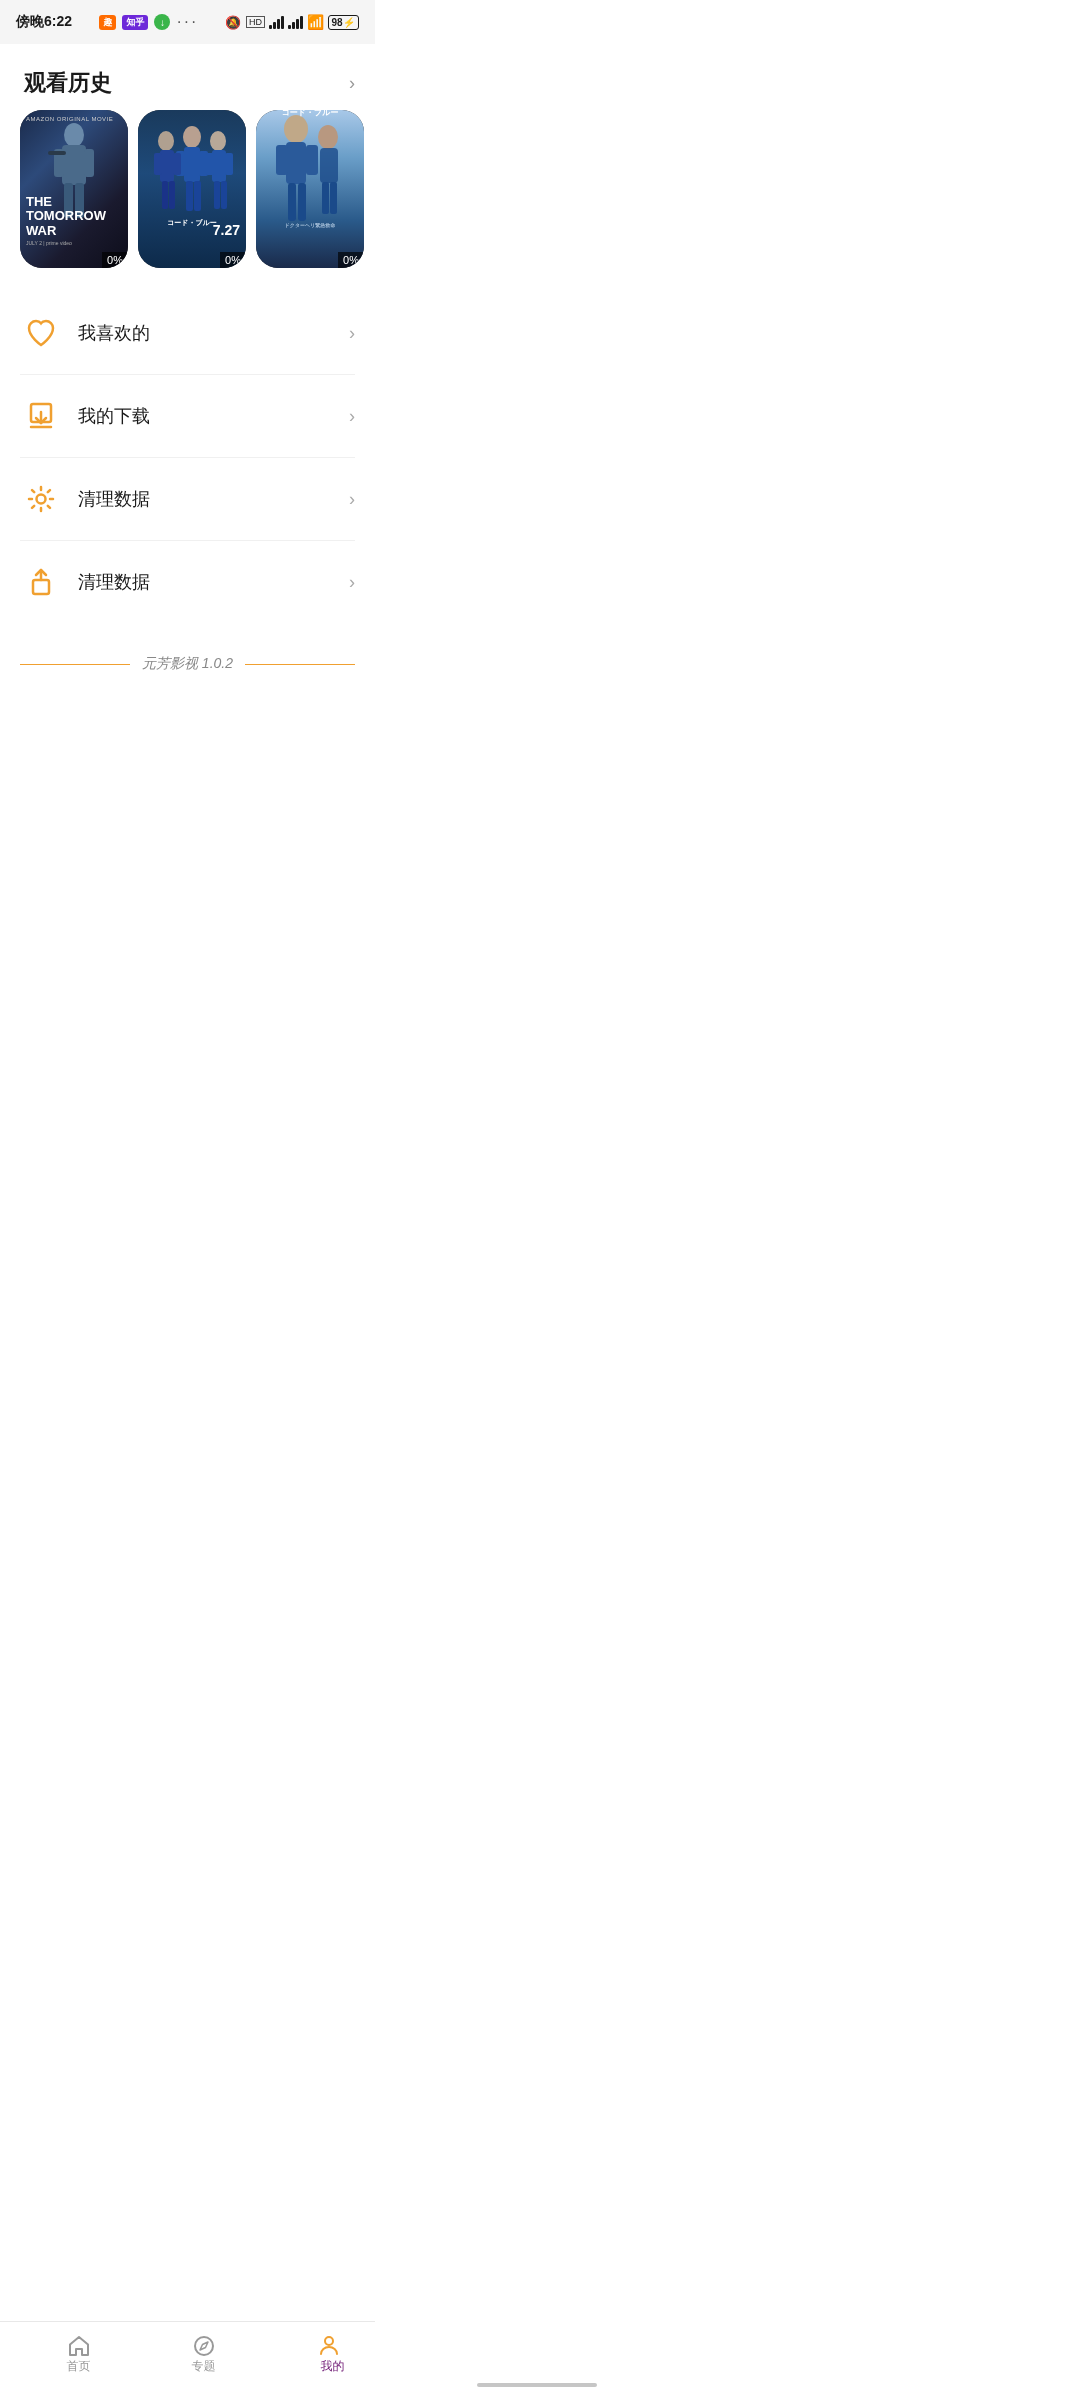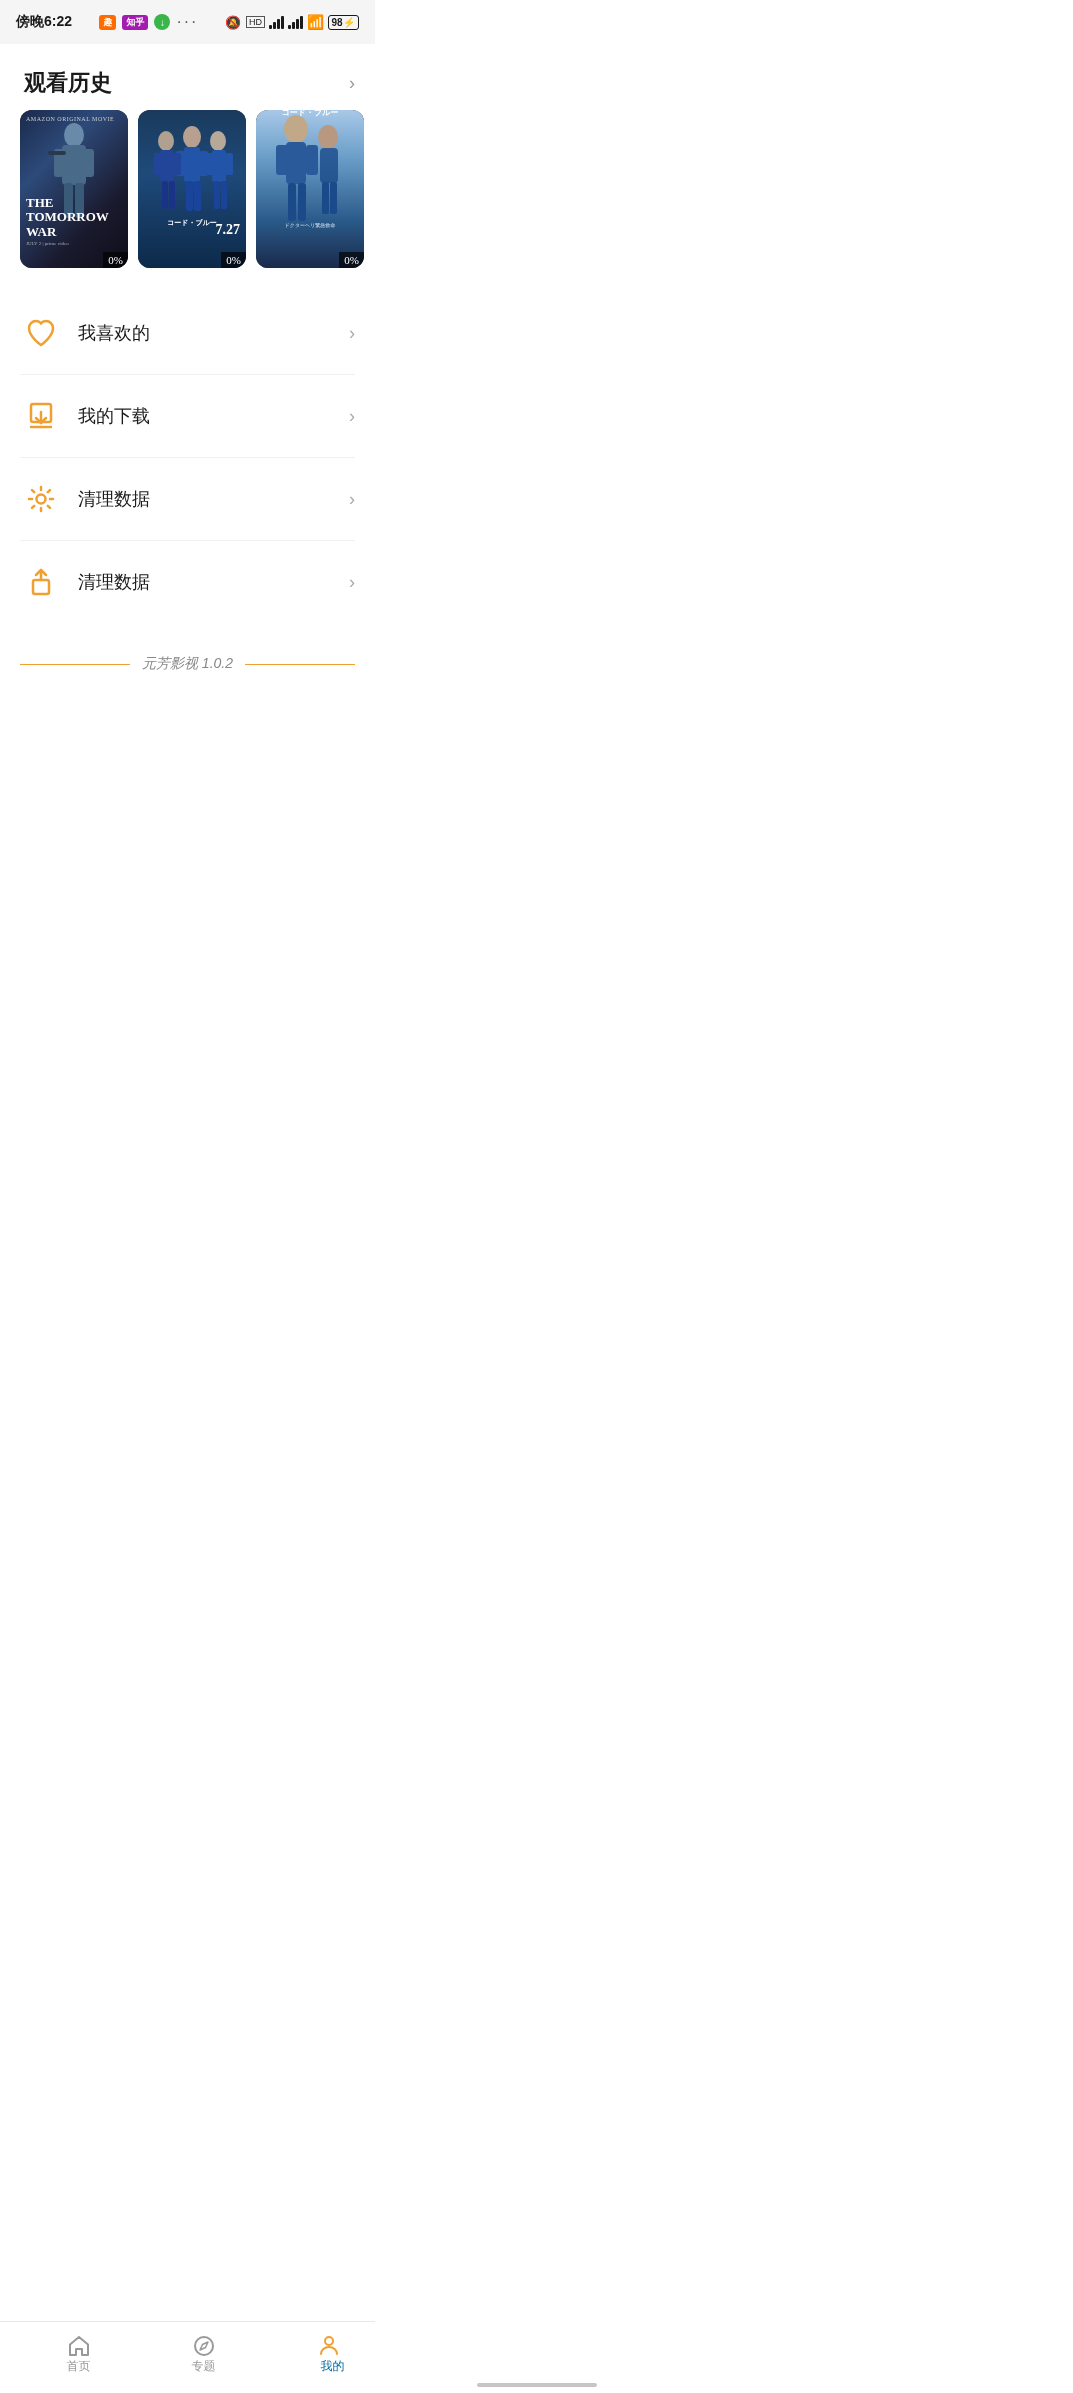--- a/index.html
+++ b/index.html
@@ -31,21 +31,21 @@
     .status-center { display: flex; gap: 6px; align-items: center; }
     .status-badge {
       background: #ff6b00;
       color: white;
       font-size: 9px;
       padding: 1px 4px;
       border-radius: 3px;
       font-weight: bold;
     }
     .status-badge.blue {
-      background: #a21caf;
+      background: #6d28d9;
     }
     .status-badge.green {
       background: #3ab54a;
       border-radius: 50%;
       width: 16px;
       height: 16px;
       display: flex;
       align-items: center;
       justify-content: center;
       font-size: 10px;
@@ -97,25 +97,24 @@
     .movies-row {
       display: flex;
       gap: 10px;
       padding: 0 20px;
       overflow-x: hidden;
     }
     .movie-card {
       flex-shrink: 0;
       width: 108px;
       height: 158px;
-      border-radius: 12px;
+      border-radius: 22px;
       overflow: hidden;
       position: relative;
       background: #222;
-      font-family: Liberation Serif, serif;
     }
     
     .movie1-bg {
       width: 100%;
       height: 100%;
       background: linear-gradient(135deg, #1a2a4a 0%, #2d4a7a 30%, #1a1a2e 70%, #0d0d1a 100%);
       position: relative;
       display: flex;
       flex-direction: column;
       justify-content: flex-end;
@@ -260,21 +259,21 @@
       flex: 1;
       display: flex;
       flex-direction: column;
       align-items: center;
       cursor: pointer;
       padding-left: 32px;
     }
     .tab-icon { font-size: 22px; color: #999; }
     .tab-icon.active { color: #f0a030; }
     .tab-label { font-size: 12px; color: #999; }
-    .tab-label.active { color: #0369a1; margin-left: 8px; }
+    .tab-label.active { color: #701a75; margin-left: 8px; }
 
     
     .home-indicator {
       position: fixed;
       bottom: 6px;
       left: 50%;
       transform: translateX(-50%);
       width: 120px;
       height: 4px;
       background: #1a1a1a;

